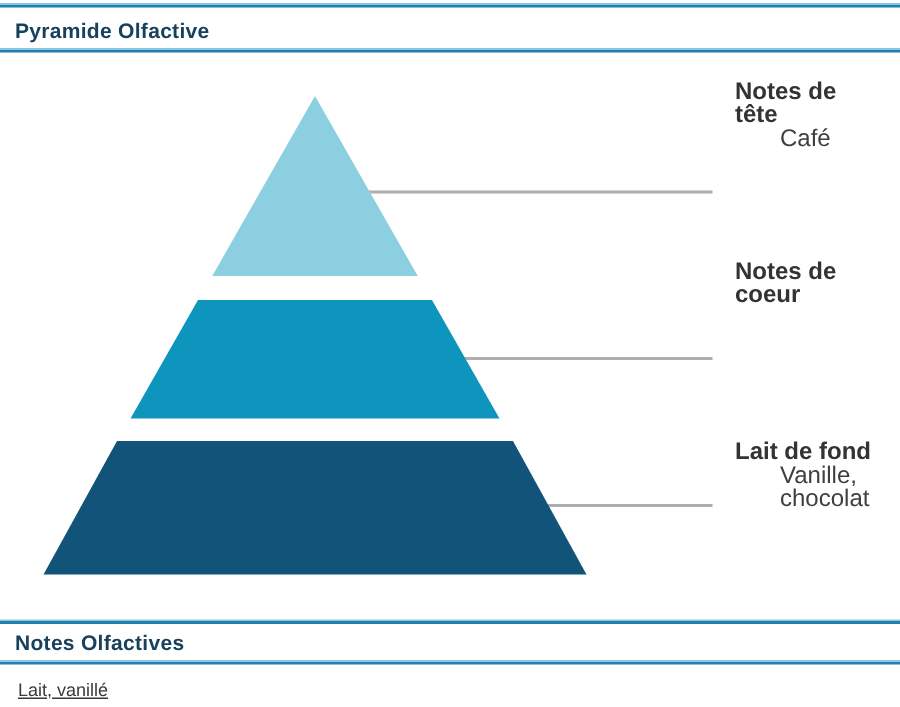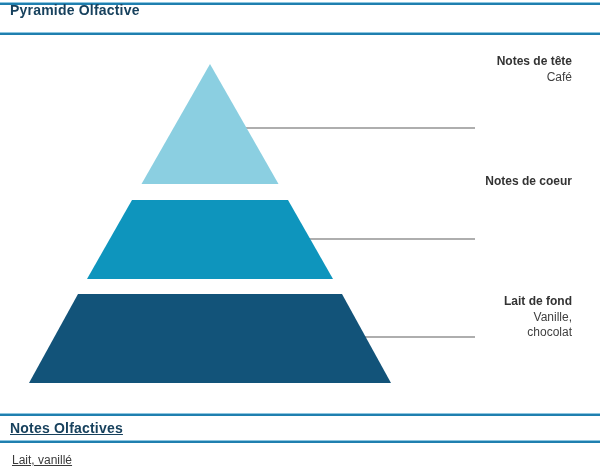--- a/index.html
+++ b/index.html
@@ -19,28 +19,28 @@
   .rule-top { top: 2px; }
   .rule-under-title { top: 32px; }
   .rule-bottom-1 { top: 413px; }
   .rule-bottom-2 { top: 440px; }
 
   .section-title {
     position: absolute; left: 10px;
     font-size: 14px; font-weight: bold;
     color: #17415d; letter-spacing: 0.2px;
   }
-  .title-main { top: 2px; }
-  .title-bottom { top: 420px; text-decoration: underline; }
+  .title-main { top: 12px; }
+  .title-bottom { top: 420px; }
 
   svg.pyramid { position: absolute; left: 0; top: 0; }
 
   .note-block {
-    position: absolute; left: 477px; width: 95px;
-    font-size: 12px; line-height: 15px; color: #3a3a3a; text-align: right;
+    position: absolute; left: 490px; width: 95px;
+    font-size: 16px; line-height: 15px; color: #3a3a3a;
   }
   .note-block .note-label { font-weight: bold; color: #333333; margin-bottom: 1px; }
   .note-block .note-value { font-weight: normal; color: #3f3f3f; margin-left: 30px; }
   .note-1 { top: 54px; }
   .note-2 { top: 174px; }
   .note-3 { top: 294px; }
 
   .bottom-note {
     position: absolute; left: 12px; top: 453px;
     font-size: 12px; color: #3a3a3a; text-decoration: underline;

